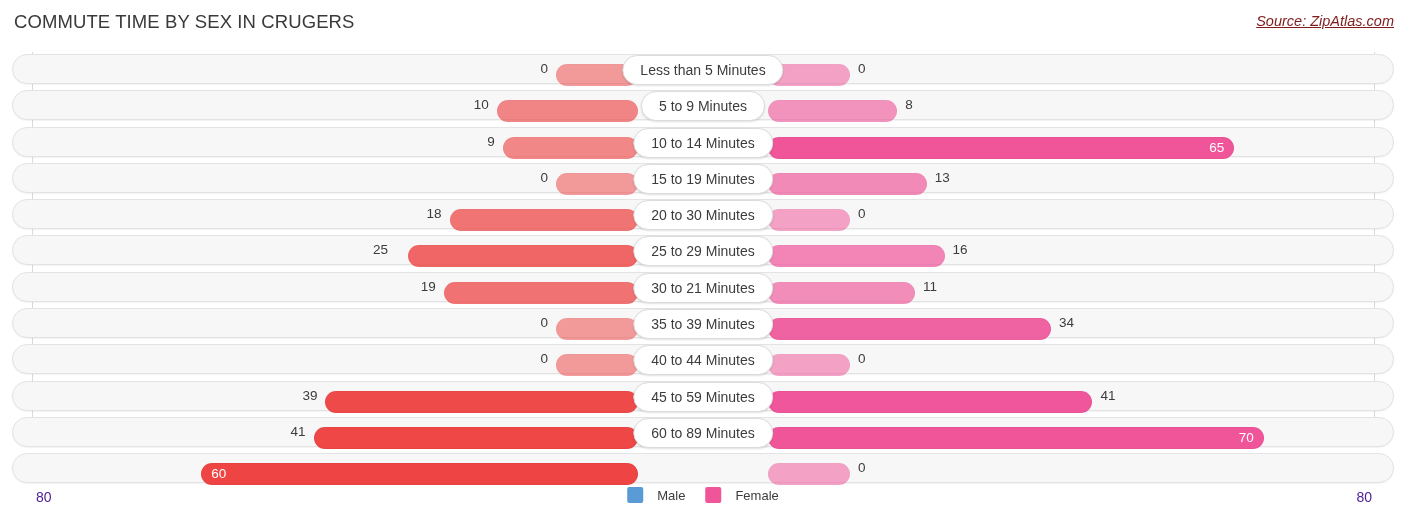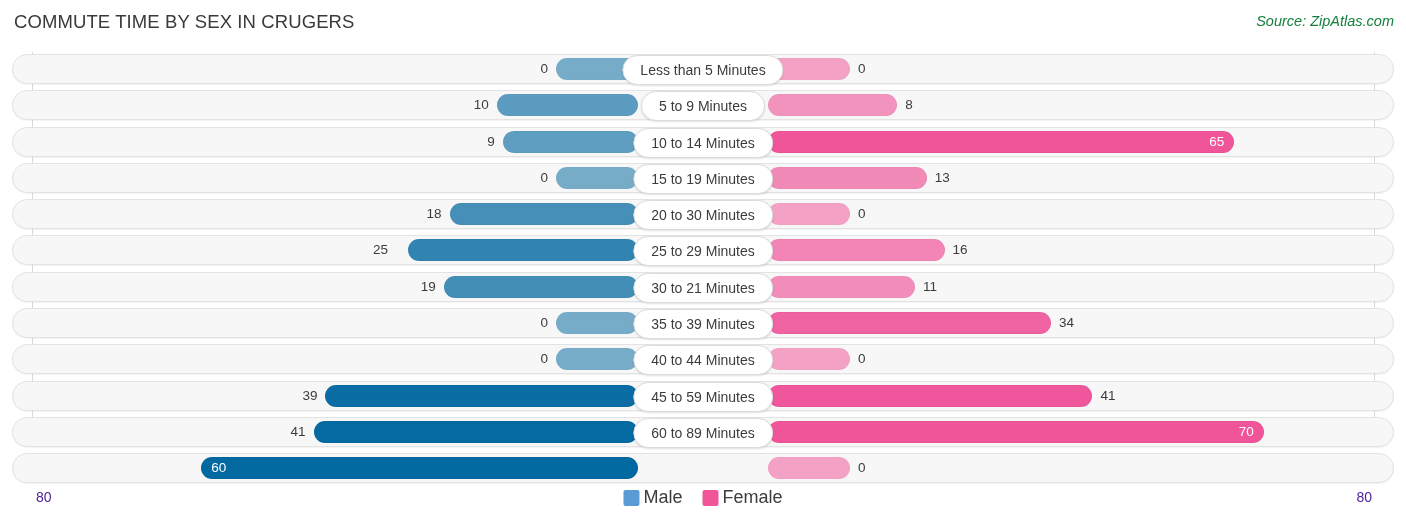--- a/index.html
+++ b/index.html
@@ -30,22 +30,23 @@
     letter-spacing: .1px;
     color: #3a3a3a;
     white-space: nowrap;
   }
   .source {
     position: absolute;
     right: 12px;
     top: 13px;
     font-size: 14.5px;
     font-style: italic;
-    color: #15803d;
-    white-space: nowrap;
+    color: #7f1d1d;
+    white-space: nowrap;
+    text-decoration: underline;
   }
 
   
   .plot {
     position: absolute;
     left: 0;
     top: 44px;
     width: 1406px;
     height: 441px;
   }
@@ -79,27 +80,27 @@
     background: #f7f7f7;
     border: 1px solid #e3e3e3;
     border-radius: 16px;
     box-sizing: border-box;
     box-shadow: 0 1px 1px rgba(0,0,0,.05);
   }
 
   
   .bar {
     position: absolute;
-    top: 6px;
+    top: 12px;
     height: 22px;
     border-radius: 11px;
     box-sizing: border-box;
   }
   .bar.male {
-    background: #0369a1;
+    background: #ef4444;
     box-shadow: inset 0 0 0 1px rgba(0,0,0,.03);
   }
   .bar.female {
     background: #f0559a;
     box-shadow: inset 0 0 0 1px rgba(0,0,0,.03);
   }
 
   
   .val {
     position: absolute;
@@ -165,22 +166,22 @@
     left: 50%;
     transform: translateX(-50%);
     top: 2px;
     display: flex;
     align-items: center;
     gap: 20px;
   }
   .legend-item {
     display: flex;
     align-items: center;
-    gap: 4px;
-    font-size: 18px;
+    gap: 14px;
+    font-size: 13px;
     color: #3c3c3c;
   }
   .swatch {
     width: 16px;
     height: 16px;
     border-radius: 2px;
     display: inline-block;
   }
 </style>
 </head>

